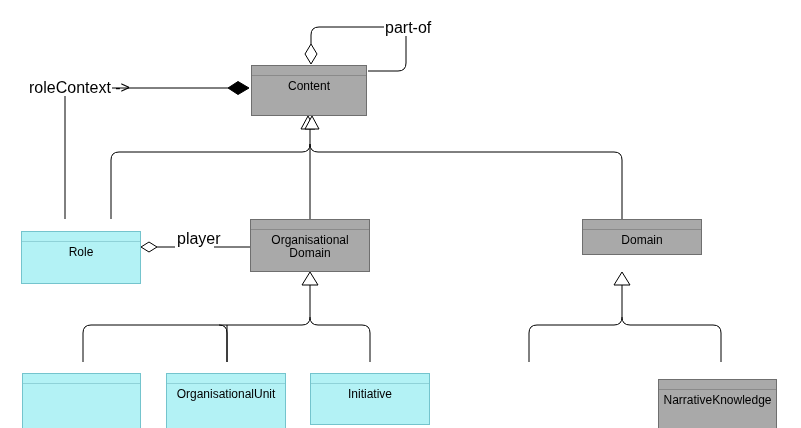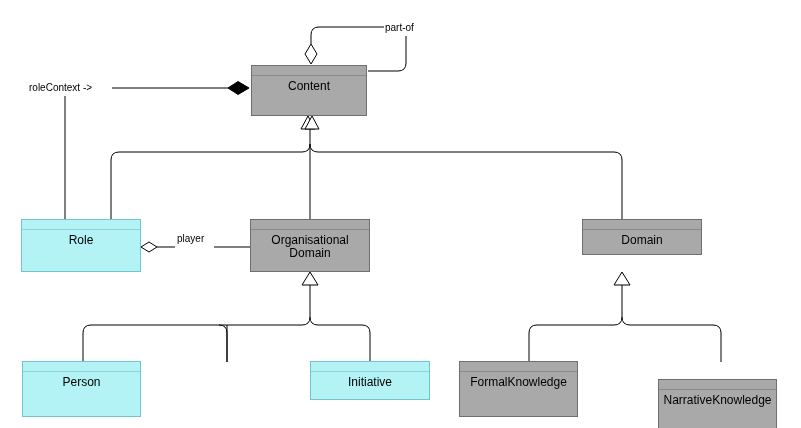--- a/index.html
+++ b/index.html
@@ -6,26 +6,26 @@
     --gray-fill:#a9a9a9; --gray-border:#6f6f6f; --gray-divider:#8a8a8a;
     --cyan-fill:#b3f2f5; --cyan-border:#74c4cd; --cyan-divider:#8fd2d8;
     --line:#000000; --bg:#ffffff; --text:#000000;
   }
   html,body{margin:0;padding:0;}
   body{background:var(--bg);font-family:"Liberation Sans","DejaVu Sans",sans-serif;}
   .canvas{position:relative;width:801px;height:428px;background:var(--bg);overflow:hidden;}
   .edges{position:absolute;left:0;top:0;}
   .node{position:absolute;box-sizing:border-box;border:1px solid;color:var(--text);}
   .node.gray{background:var(--gray-fill);border-color:var(--gray-border);}
-  .node.cyan{background:var(--cyan-fill);border-color:var(--cyan-border);}
+  .node.cyan{background:var(--cyan-fill);border-color:var(--cyan-border);margin-top:12px;}
   .strip{height:9px;border-bottom:1px solid;}
   .node.gray .strip{border-color:var(--gray-divider);}
   .node.cyan .strip{border-color:var(--cyan-divider);}
   .nlabel{padding-top:4px;text-align:center;font-size:12px;line-height:13px;color:var(--text);}
-  .edge-label{position:absolute;font-size:10px;line-height:13px;color:var(--text);white-space:nowrap;}
+  .edge-label{position:absolute;font-size:16px;line-height:13px;color:var(--text);white-space:nowrap;}
   svg path{fill:none;stroke:var(--line);stroke-width:1;}
   svg .diamond-filled{fill:var(--line);stroke:var(--line);}
   svg .diamond-open{fill:#ffffff;stroke:var(--line);}
   svg .tri{fill:#ffffff;stroke:var(--line);}
 </style>
 </head>
 <body>
 
 <div class="canvas">
 
@@ -79,33 +79,32 @@
 
   <div class="node gray" style="left:582px;top:219px;width:120px;height:36px">
     <div class="strip"></div>
     <div class="nlabel">
         <div>Domain</div>
       </div>
   </div>
 
   <div class="node cyan" style="left:22px;top:361px;width:119px;height:56px">
     <div class="strip"></div>
-    <div class="nlabel">Person</div>
   </div>
 
+  <div class="node cyan" style="left:166px;top:361px;width:120px;height:56px">
+    <div class="strip"></div>
+    <div class="nlabel">OrganisationalUnit</div>
+  </div>
 
-  <div class="node cyan" style="left:310px;top:361px;width:120px;height:39px">
+  <div class="node cyan" style="left:310px;top:361px;width:120px;height:52px">
     <div class="strip"></div>
     <div class="nlabel">Initiative</div>
   </div>
 
-  <div class="node gray" style="left:459px;top:361px;width:119px;height:56px">
-    <div class="strip"></div>
-    <div class="nlabel">FormalKnowledge</div>
-  </div>
 
   <div class="node gray" style="left:658px;top:379px;width:119px;height:54px">
     <div class="strip"></div>
     <div class="nlabel">NarrativeKnowledge</div>
   </div>
 
   <span class="edge-label" style="left:29px;top:81px">roleContext -&gt;</span>
   <span class="edge-label" style="left:385px;top:21px">part-of</span>
   <span class="edge-label" style="left:177px;top:232px">player</span>
 

